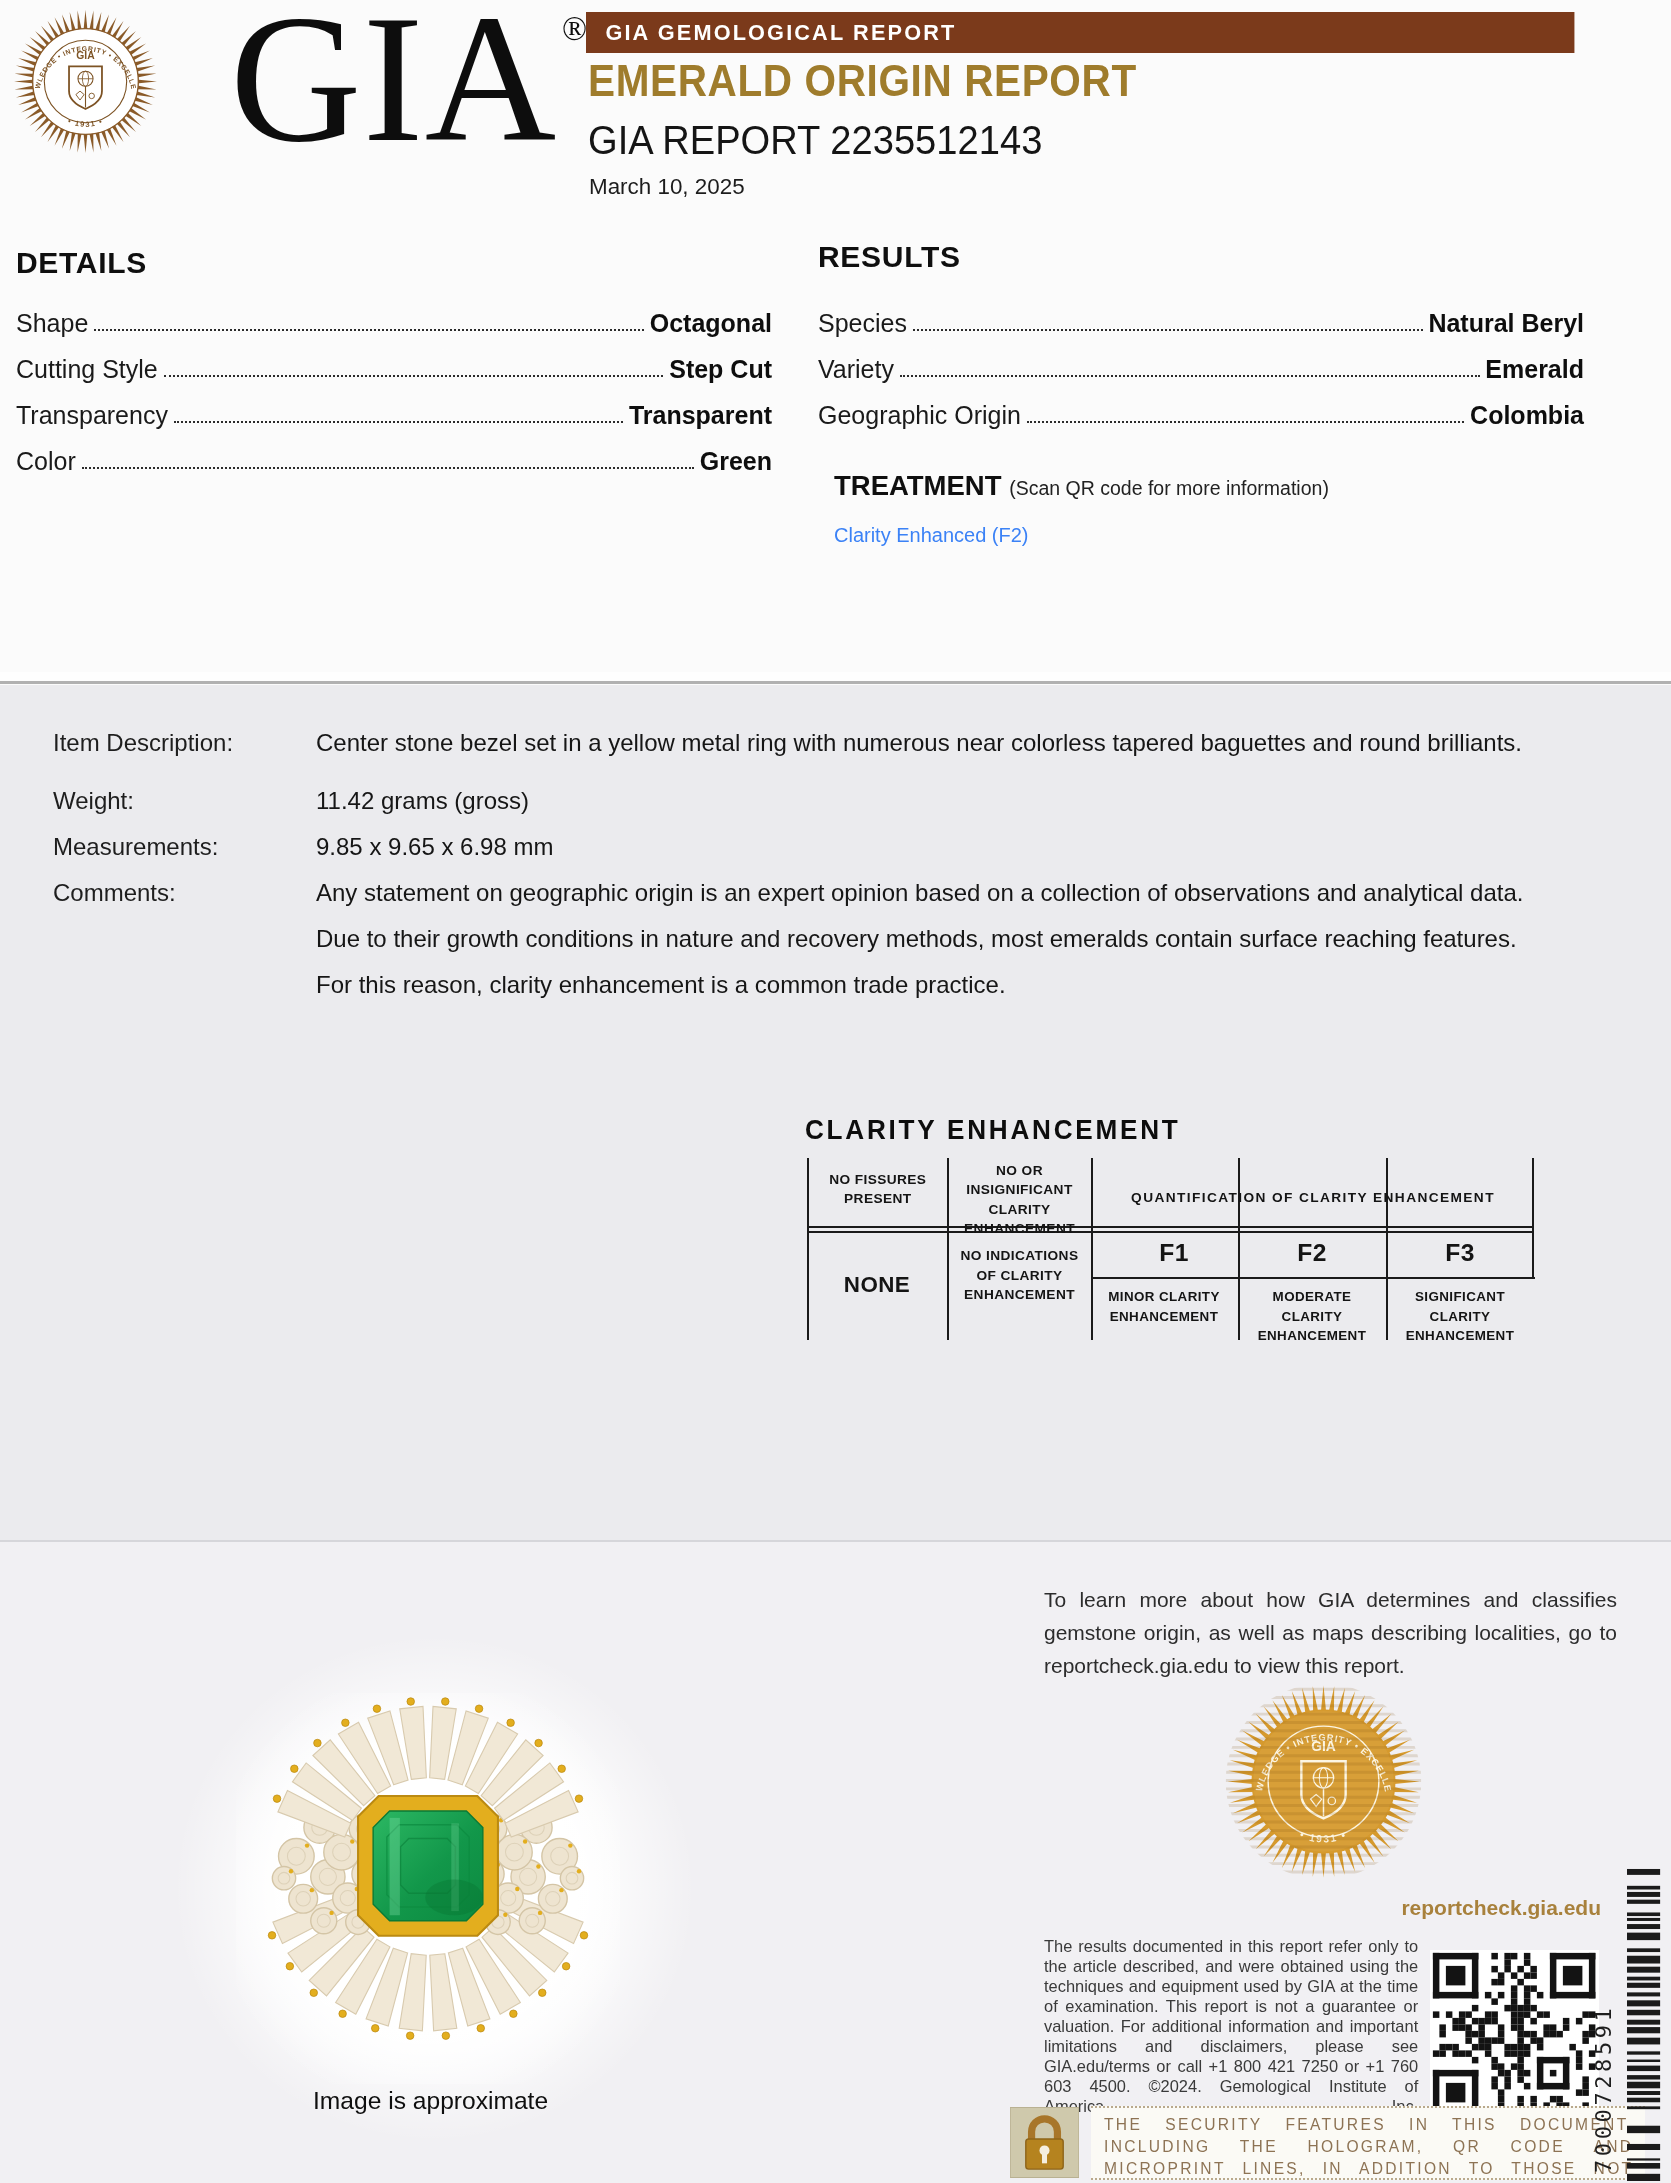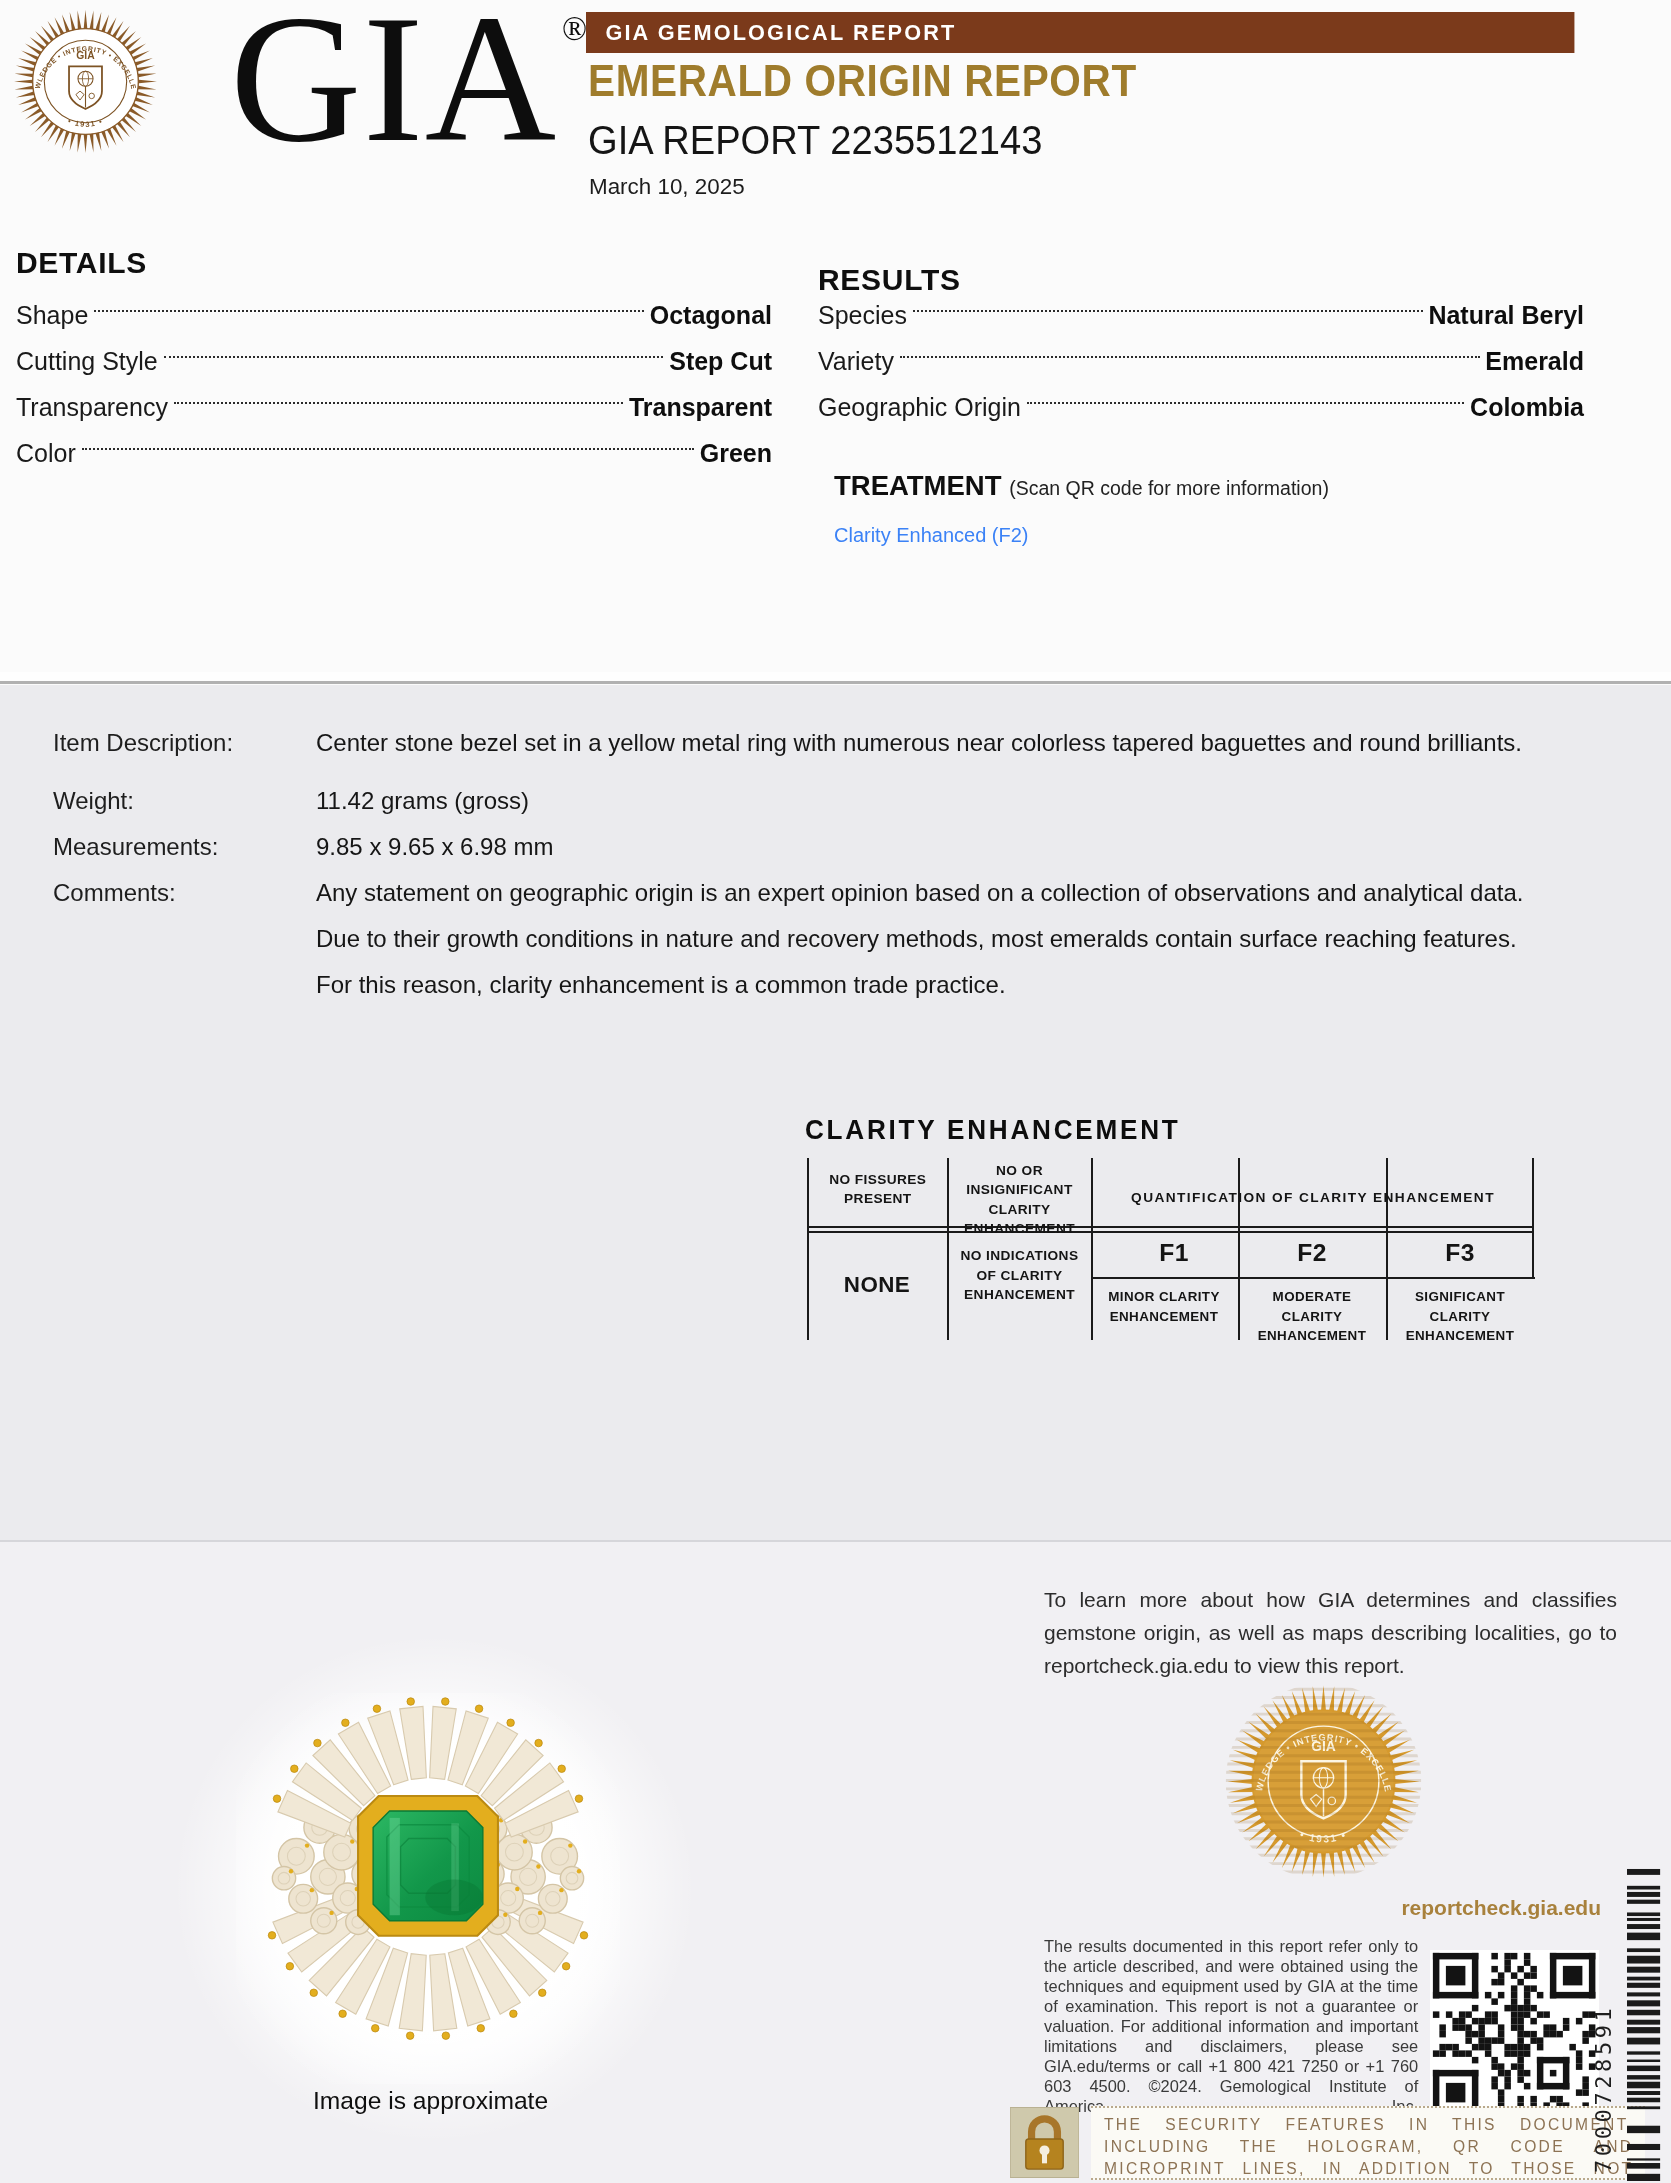--- a/index.html
+++ b/index.html
@@ -22,21 +22,21 @@
           padding-left:20px;box-sizing:border-box;transform:scaleX(.97);transform-origin:left;}
   .rtitle{position:absolute;left:588px;top:55px;font-size:45px;font-weight:600;color:#9f7c2c;
           letter-spacing:0.7px;transform:scaleX(.9);transform-origin:left;}
   .rnumber{position:absolute;left:588px;top:117px;font-size:41px;font-weight:500;color:#151515;
            transform:scaleX(.93);transform-origin:left;}
   .rdate{position:absolute;left:589px;top:174px;font-size:22.4px;color:#1c1c1c;}
 
   
   .sec-head{font-size:30px;font-weight:bold;color:#0f0f0f;letter-spacing:0.7px;}
   .lrows{display:flex;flex-direction:column;}
-  .lrow{display:flex;align-items:center;height:46px;}
+  .lrow{display:flex;align-items:flex-end;height:46px;}
   .lrow .lbl{font-size:25px;color:#1a1a1a;white-space:nowrap;}
   .lrow .dots{flex:1;border-bottom:2.9px dotted #2b2b2b;margin:0 5.8px 7.2px 5.8px;}
   .lrow .val{font-size:25px;font-weight:700;color:#0e0e0e;white-space:nowrap;}
   .treat-head{font-size:27.5px;font-weight:bold;color:#0f0f0f;}
   .treat-note{font-size:19.5px;font-weight:normal;color:#222;letter-spacing:0;}
   .treat-val{font-size:20px;color:#3b82f6;margin-top:22px;}
 
   
   .specs{position:absolute;left:16px;top:720px;width:1643px;}
   .srow{display:flex;}
@@ -194,21 +194,21 @@
         <span class="dots"></span>
         <span class="val">Transparent</span>
     </div>
     <div class="lrow">
       <span class="lbl">Color</span>
         <span class="dots"></span>
         <span class="val">Green</span>
     </div>
   </div>
 
-  <div class="abs sec-head" style="left:818px;top:263px;">RESULTS</div>
+  <div class="abs sec-head" style="left:818px;top:240px;">RESULTS</div>
   <div class="abs lrows" style="left:818px;top:292px;width:766px;">
     <div class="lrow">
       <span class="lbl">Species</span>
         <span class="dots"></span>
         <span class="val">Natural Beryl</span>
     </div>
     <div class="lrow">
       <span class="lbl">Variety</span>
         <span class="dots"></span>
         <span class="val">Emerald</span>

